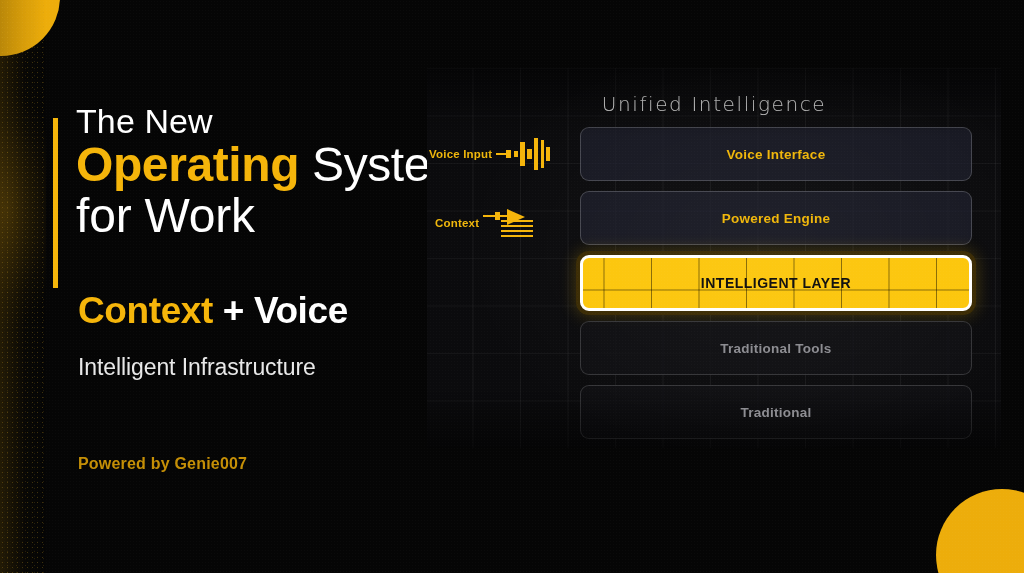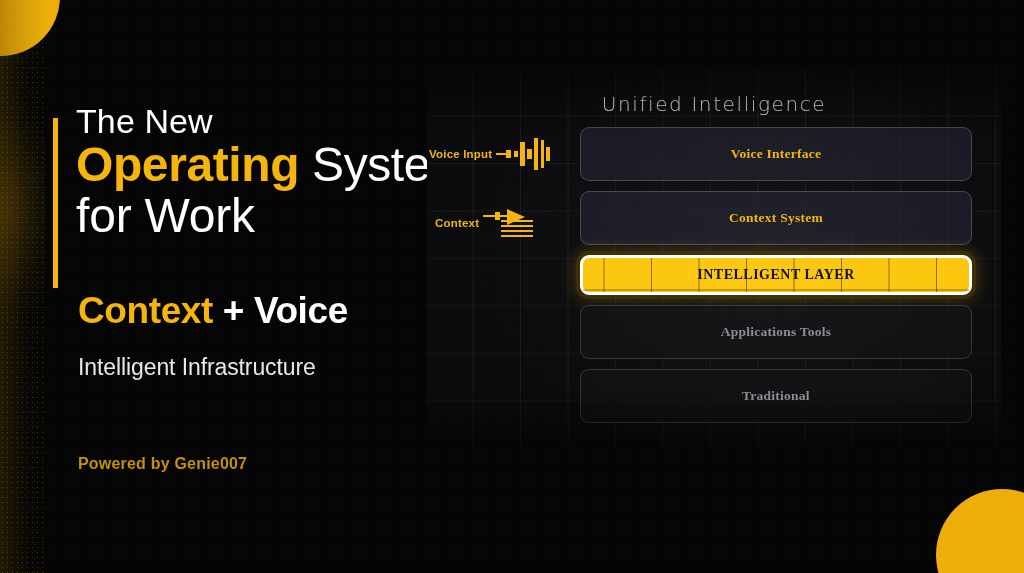--- a/index.html
+++ b/index.html
@@ -128,42 +128,42 @@
   
   .stack { position:absolute; left:153px; top:59px; width:392px; }
   .row {
     position:relative;
     height:54px; margin-bottom:10px;
     border-radius:9px;
     display:flex; align-items:center; justify-content:center;
   }
   .row-label {
     font-size:13.5px; font-weight:700; letter-spacing:.25px;
-    position:relative; z-index:3;font-family:Liberation Serif, serif;
+    position:relative; z-index:3;
   }
 
   .row.dim-a {
     background:rgba(28,30,42,0.78);
     border:1px solid rgba(255,255,255,0.20);
   }
   .row.dim-a .row-label { color:#f0b70c; }
 
   .row.dim-b {
     background:rgba(17,17,20,0.85);
     border:1px solid rgba(255,255,255,0.16);
   }
   .row.dim-b .row-label { color:#8d8d92; }
 
   .row.highlight {
     background:#fcc60b;
     border:3px solid #ffffff;
     box-shadow:
       0 0 0 4px rgba(60,44,3,0.95),
       0 0 16px 5px rgba(252,198,11,0.22);
-    height:40px;
+    height:56px;
   }
   .row.highlight .row-label {
     color:#121212; font-size:14px; font-weight:700; letter-spacing:.5px;
   }
   
   .row.highlight::before {
     content:""; position:absolute; inset:0; z-index:2;
     background-image:
       linear-gradient(to right, rgba(0,0,0,0.45) 1px, transparent 1px),
       linear-gradient(to bottom, rgba(0,0,0,0.45) 1px, transparent 1px);
@@ -248,27 +248,27 @@
         <rect x="18" y="24" width="32" height="2" fill="#f5b50a"></rect>
         <rect x="18" y="29" width="32" height="2" fill="#f5b50a"></rect>
       </svg>
     </div>
 
     <div class="stack">
       <div class="row dim-a">
         <span class="row-label">Voice Interface</span>
       </div>
       <div class="row dim-a">
-        <span class="row-label">Context System</span>
+        <span class="row-label">Powered Engine</span>
       </div>
       <div class="row highlight">
         <span class="row-label">INTELLIGENT LAYER</span>
       </div>
       <div class="row dim-b">
-        <span class="row-label">Applications Tools</span>
+        <span class="row-label">Traditional Tools</span>
       </div>
       <div class="row dim-b">
         <span class="row-label">Traditional</span>
       </div>
     </div>
 
     <div class="panel-vignette"></div>
   </div>
 
   <div class="grain"></div>

